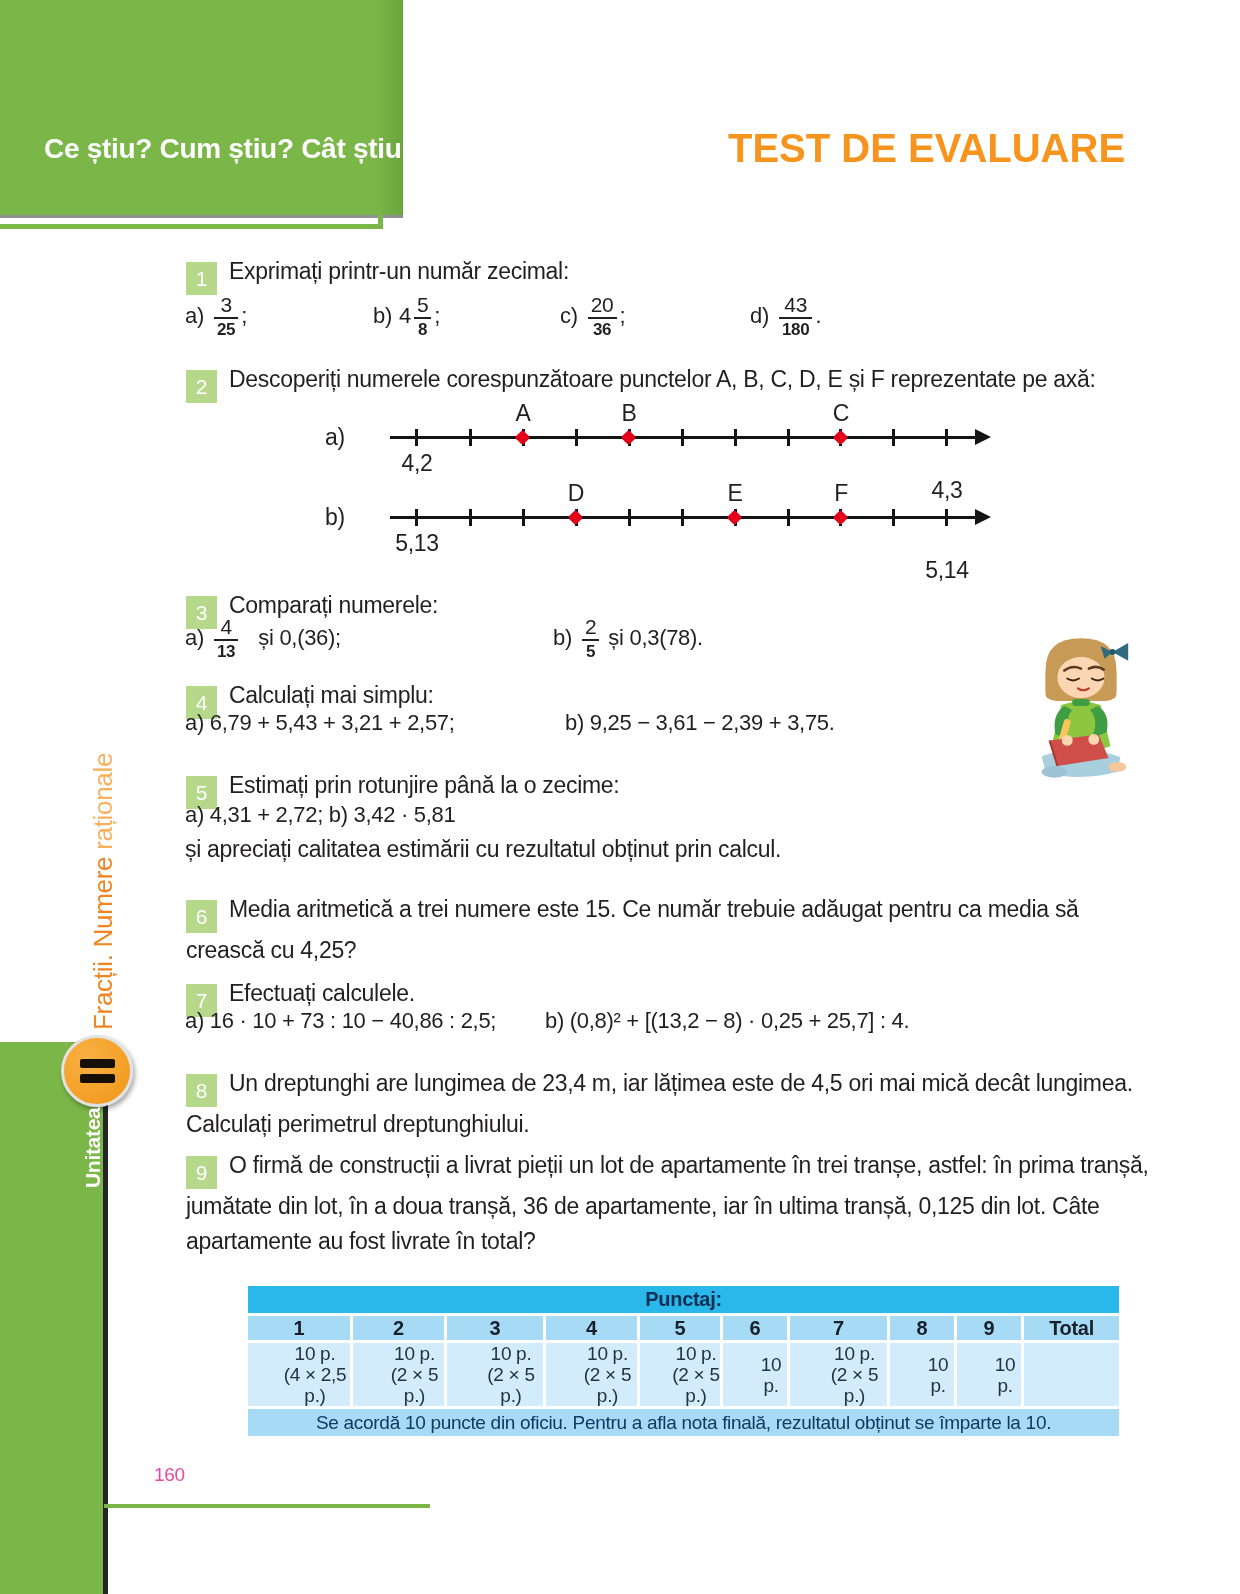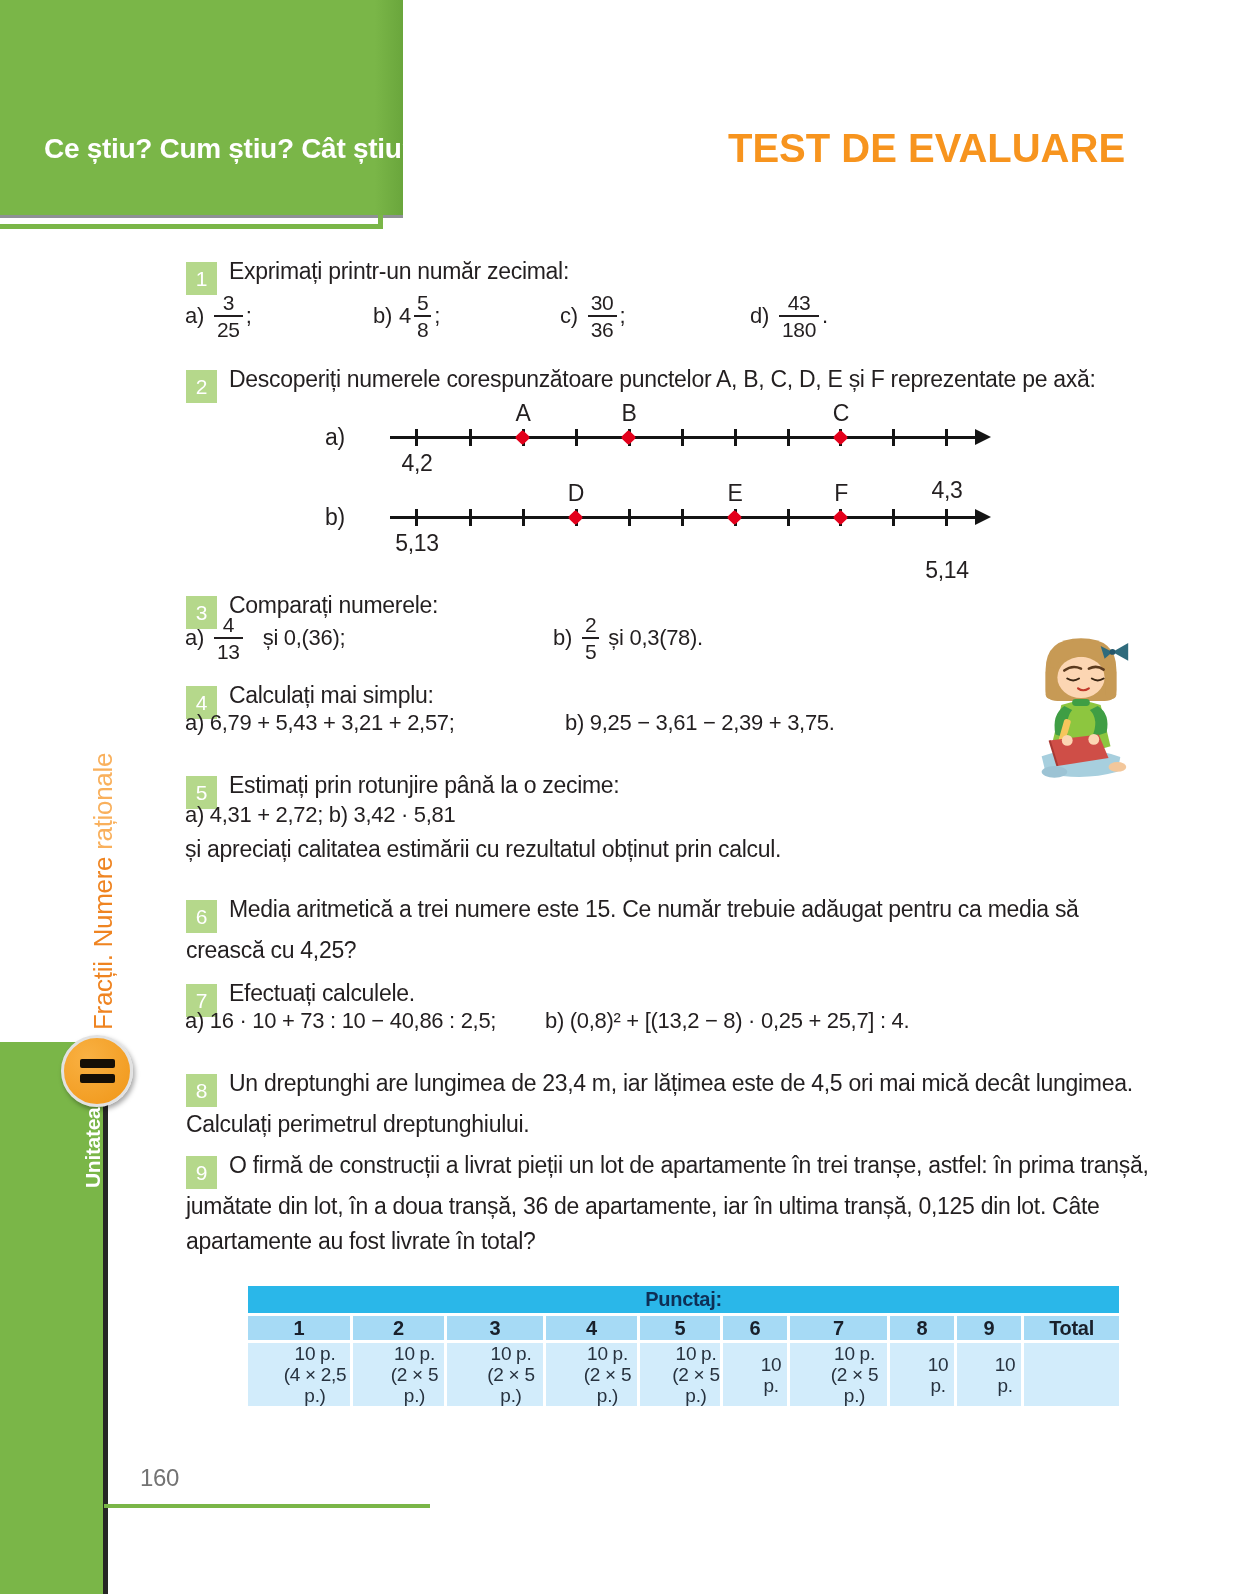--- a/index.html
+++ b/index.html
@@ -24,34 +24,34 @@
   .green-strip{position:absolute;left:0;top:1042px;width:103px;height:552px;background:#7ab648;}
   .strip-edge{position:absolute;left:103px;top:1042px;width:5px;height:552px;background:#262626;}
   .unit-circle{position:absolute;left:61px;top:1035px;width:66px;height:66px;border-radius:50%;
     background:radial-gradient(circle at 35% 30%,#f9b143,#f09617);
     border:3px solid #e2e2e2;box-shadow:2px 3px 5px rgba(0,0,0,.35);
     display:flex;flex-direction:column;align-items:center;justify-content:center;gap:6px;}
   .unit-bar{width:35px;height:9px;background:#150f06;border-radius:2px;}
   .unit-label{position:absolute;left:81px;top:1188px;transform:rotate(-90deg);transform-origin:0 0;
     color:#fff;font-size:21px;font-weight:700;white-space:nowrap;}
   
-  .page-number{position:absolute;left:140px;top:1464px;font-size:24px;color:#737373;}
+  .page-number{position:absolute;left:154px;top:1464px;font-size:19px;color:#ec4899;}
   .footer-line{position:absolute;left:104px;top:1504px;width:326px;height:4px;background:#7ab648;}
   
   .ex{position:absolute;left:186px;font-size:23px;line-height:35px;}
   .badge{display:inline-block;width:31px;height:33px;background:#b5d88b;color:#fff;
     font-size:21px;line-height:33px;text-align:center;vertical-align:-7px;margin-right:12px;}
   .row{position:absolute;left:0;top:0;width:1240px;}
   .item{position:absolute;display:flex;align-items:center;height:56px;font-size:22px;white-space:nowrap;}
   .item .lab{margin-right:7px;}
   .expr{position:absolute;font-size:22px;white-space:nowrap;}
   .frac{display:inline-flex;flex-direction:column;align-items:center;line-height:1;margin:0 3px;}
   .frac .num{font-size:21px;padding:0 3px 2px;}
   .frac .bar{align-self:stretch;height:2px;background:#231f20;}
-  .frac .den{font-size:21px;padding:2px 3px 0;}
+  .frac .den{font-size:17px;padding:2px 3px 0;font-weight:bold;}
   
   .axis{position:absolute;left:325px;width:700px;height:85px;}
   .axis-sub{position:absolute;left:0;top:26px;font-size:23px;}
   .nl-line{position:absolute;left:65px;top:38px;width:590px;height:3px;background:#141414;}
   .nl-arrow{position:absolute;left:650px;top:31px;width:0;height:0;
     border-left:16px solid #141414;border-top:8.5px solid transparent;border-bottom:8.5px solid transparent;}
   .tick{position:absolute;top:31px;width:3px;height:17px;background:#141414;}
   .pt{position:absolute;top:34px;width:11px;height:11px;background:#e3001b;transform:rotate(45deg);border-radius:2px;}
   .pt-label{position:absolute;top:2px;width:24px;text-align:center;font-size:23px;}
   .nl-start,.nl-end{position:absolute;top:52px;width:52px;text-align:center;font-size:23px;}
@@ -110,21 +110,21 @@
         <span class="num">5</span>
         <span class="bar"></span>
         <span class="den">8</span>
       </span>
     <span>;</span>
   </div>
   <div class="item" style="left:560px;">
     <span class="lab">c)</span>
     <span></span>
     <span class="frac">
-        <span class="num">30</span>
+        <span class="num">20</span>
         <span class="bar"></span>
         <span class="den">36</span>
       </span>
     <span>;</span>
   </div>
   <div class="item" style="left:750px;">
     <span class="lab">d)</span>
     <span></span>
     <span class="frac">
         <span class="num">43</span>
@@ -315,20 +315,23 @@
             <span class="pts-sub"></span>
           </td>
         <td class="pts">
             <span class="pts-main">10 p.</span>
             <span class="pts-sub"></span>
           </td>
         <td class="pts">
             <span class="pts-main"></span>
           </td>
       </tr>
+      <tr>
+        <td class="tnote" colspan="10">Se acordă 10 puncte din oficiu. Pentru a afla nota finală, rezultatul obținut se împarte la 10.</td>
+      </tr>
     </tbody>
   </table>
 </div>
 
 <div class="page-number">160</div>
 <div class="footer-line"></div>
 
 <svg class="girl" viewBox="0 0 120 160">
   <path d="M24 44 Q24 12 60 12 Q96 12 96 44 L96 64 Q96 76 84 76 L36 76 Q24 76 24 64 Z" fill="#c79a55"></path>
   <ellipse cx="60" cy="52" rx="24" ry="21" fill="#fcd6b3"></ellipse>

